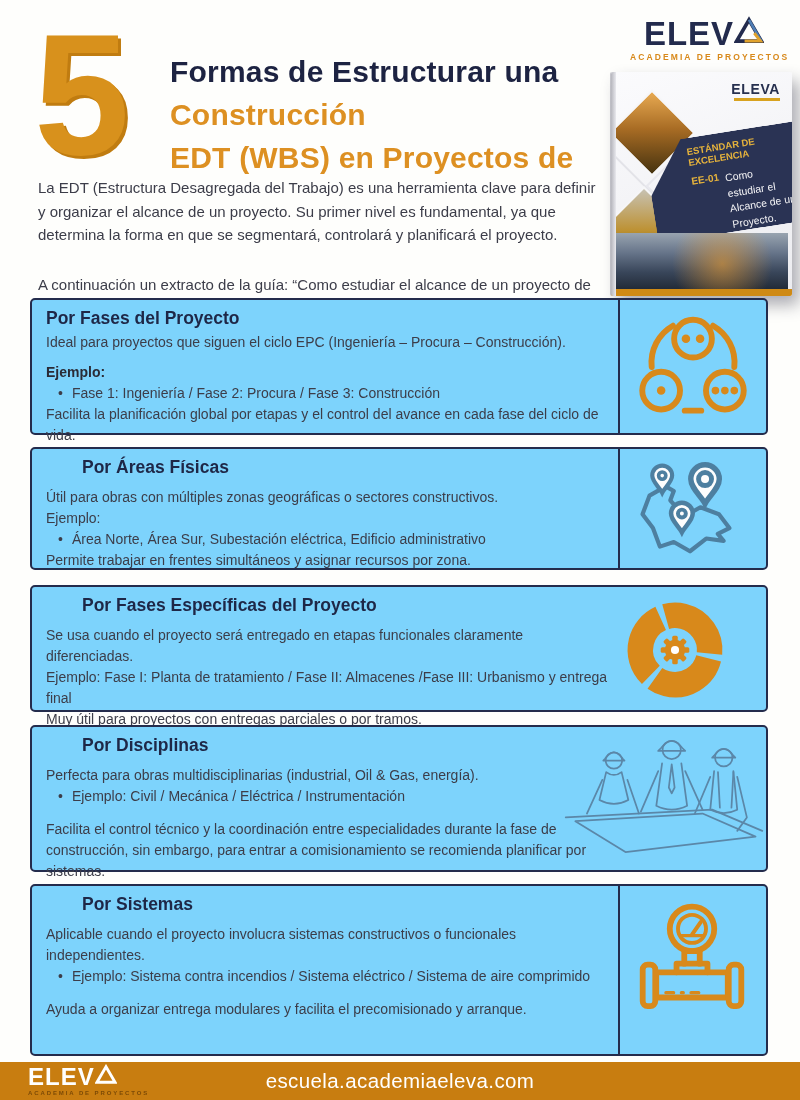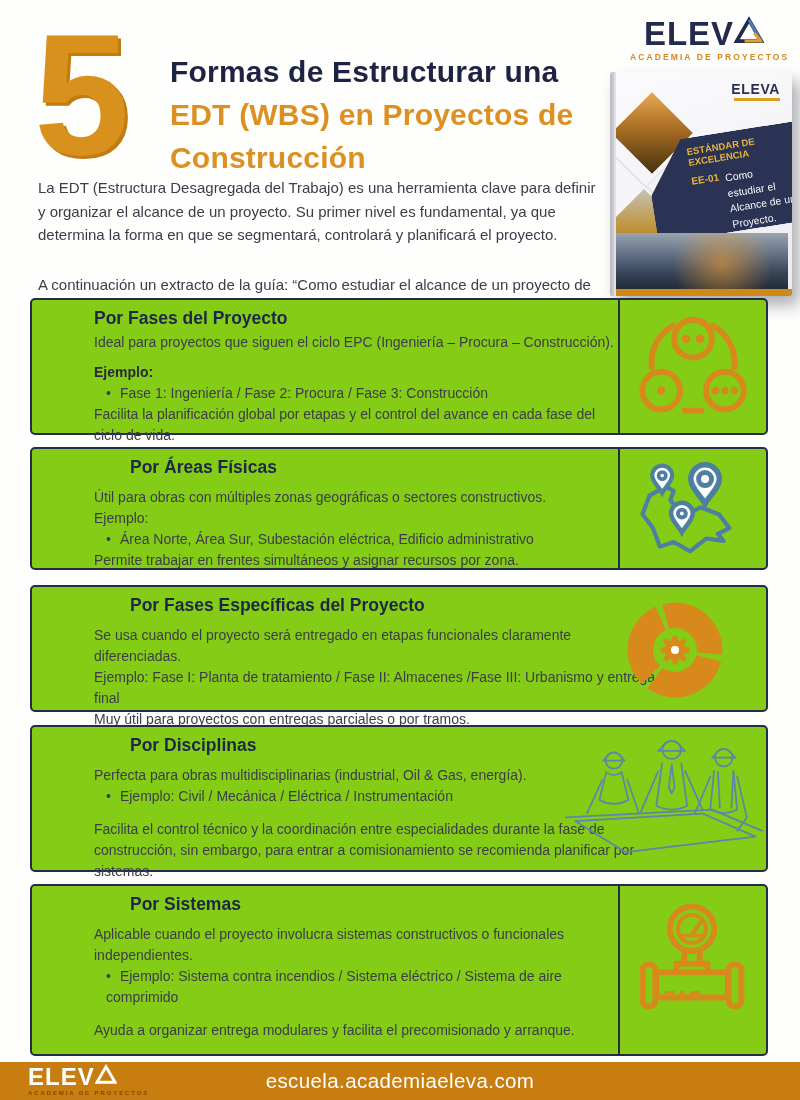--- a/index.html
+++ b/index.html
@@ -61,21 +61,21 @@
   .bk-code { color:#e6b33c; font-weight:800; font-size:10px; margin-right:6px; white-space:nowrap; }
   .bk-title { color:#f4f4f6; font-size:10.5px; line-height:1.5; width:84px; }
   .bk-photo { position:absolute; bottom:7px; left:4px; right:4px; height:56px;
     background:radial-gradient(circle at 62% 55%, rgba(235,155,45,.6), rgba(0,0,0,0) 45%),
                linear-gradient(180deg,#99a4b0 0%,#67758a 35%,#39465a 70%,#222b38 100%); }
   .bk-bottombar { position:absolute; bottom:0; left:0; right:0; height:7px; background:#cf8a15; }
 
   
   .sec {
     position:absolute; left:30px; width:738px;
-    background:#84cc16; border:2.5px solid #242c4c; border-radius:5px;padding-left:48px;
+    background:#7dd3fc; border:2.5px solid #242c4c; border-radius:5px;
   }
   .sec-divider::after {
     content:""; position:absolute; top:0; bottom:0; right:146px;
     border-left:2.5px solid #242c4c;
   }
   .s1 { top:298px; height:137px; }
   .s2 { top:447px; height:123px; }
   .s3 { top:585px; height:127px; }
   .s4 { top:725px; height:147px; }
   .s5 { top:884px; height:172px; }
@@ -113,22 +113,22 @@
 </style>
 </head>
 <body>
 
 <div id="page">
 
   <div class="numeral">5</div>
 
   <div class="title-block">
     <div class="title-line navy">Formas de Estructurar una</div>
+    <div class="title-line orange">Construcción</div>
     <div class="title-line orange">EDT (WBS) en Proyectos de</div>
-    <div class="title-line orange">Construcción</div>
   </div>
 
   <div class="logo">
     <div class="logo-row">
       <span class="logo-word">ELEV</span>
       <span>
         <svg width="30" height="29" viewBox="0 0 34 30">
           <path d="M17,3 L31,27 L3,27 Z" fill="none" stroke="#232b4d" stroke-width="4.2" stroke-linejoin="miter"></path>
           <path d="M17,3 L31,27" stroke="#4f7fb5" stroke-width="3" fill="none"></path>
           <path d="M23,18 L30,27 L12,27" stroke="#e0a22c" stroke-width="3.4" fill="none"></path>

